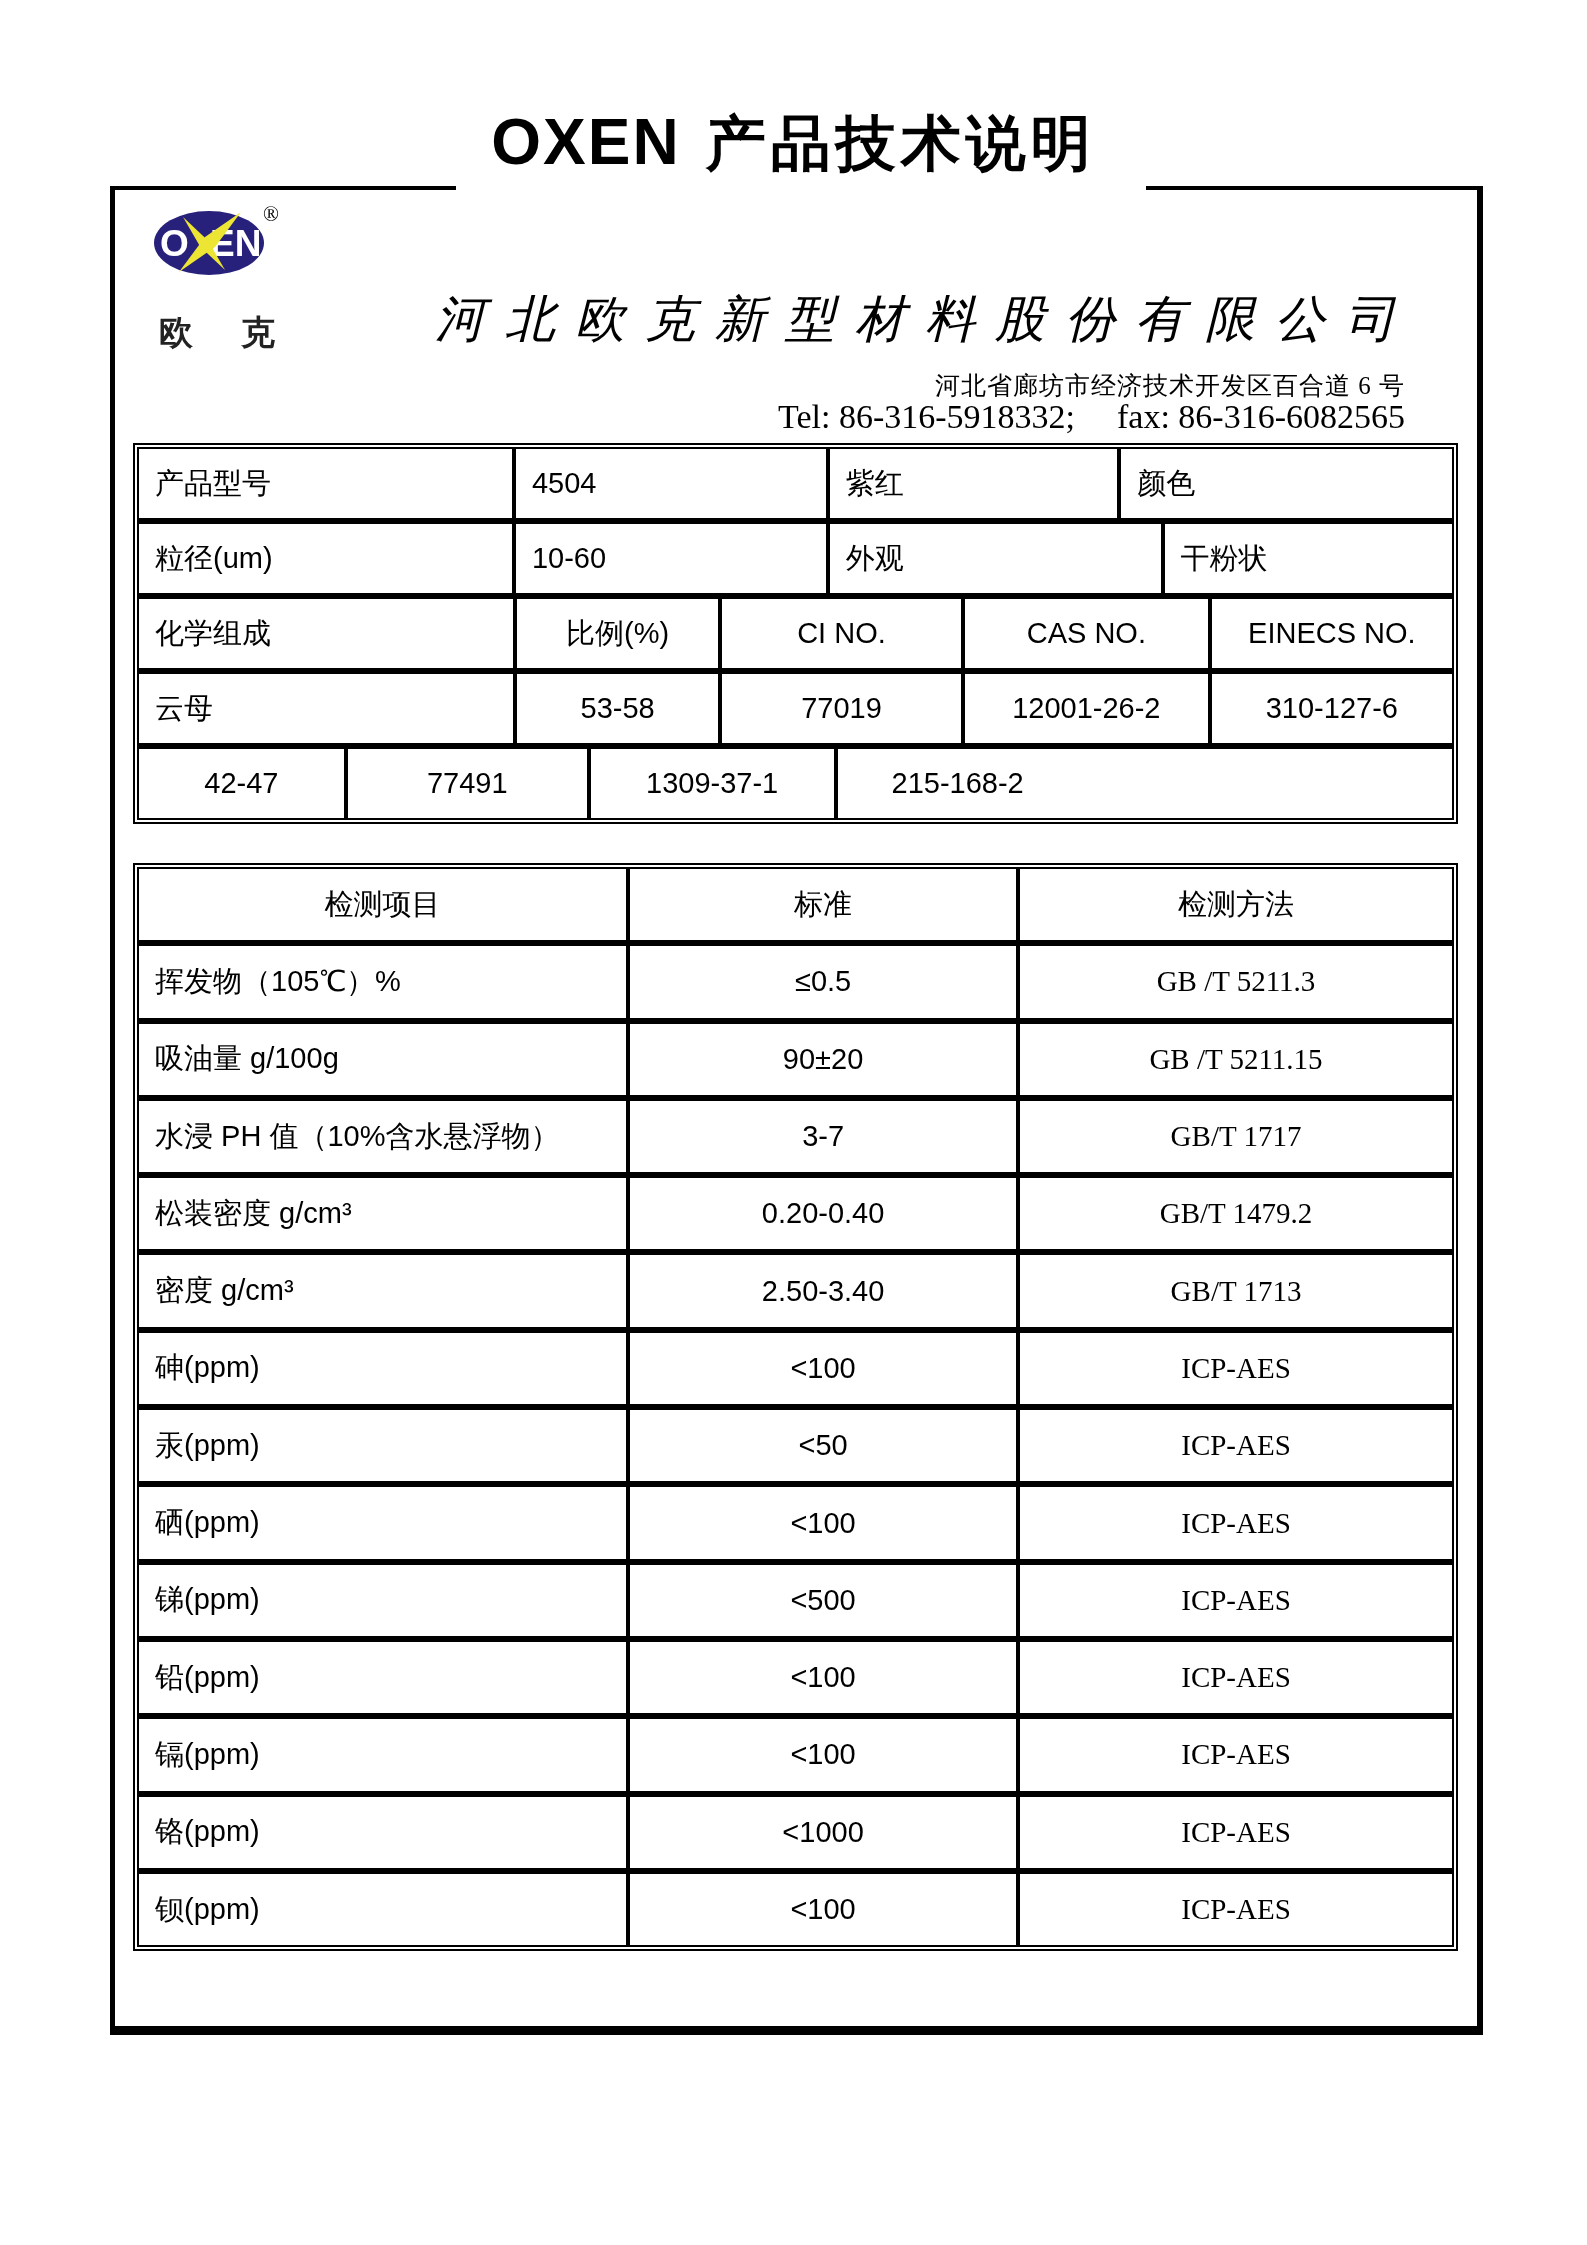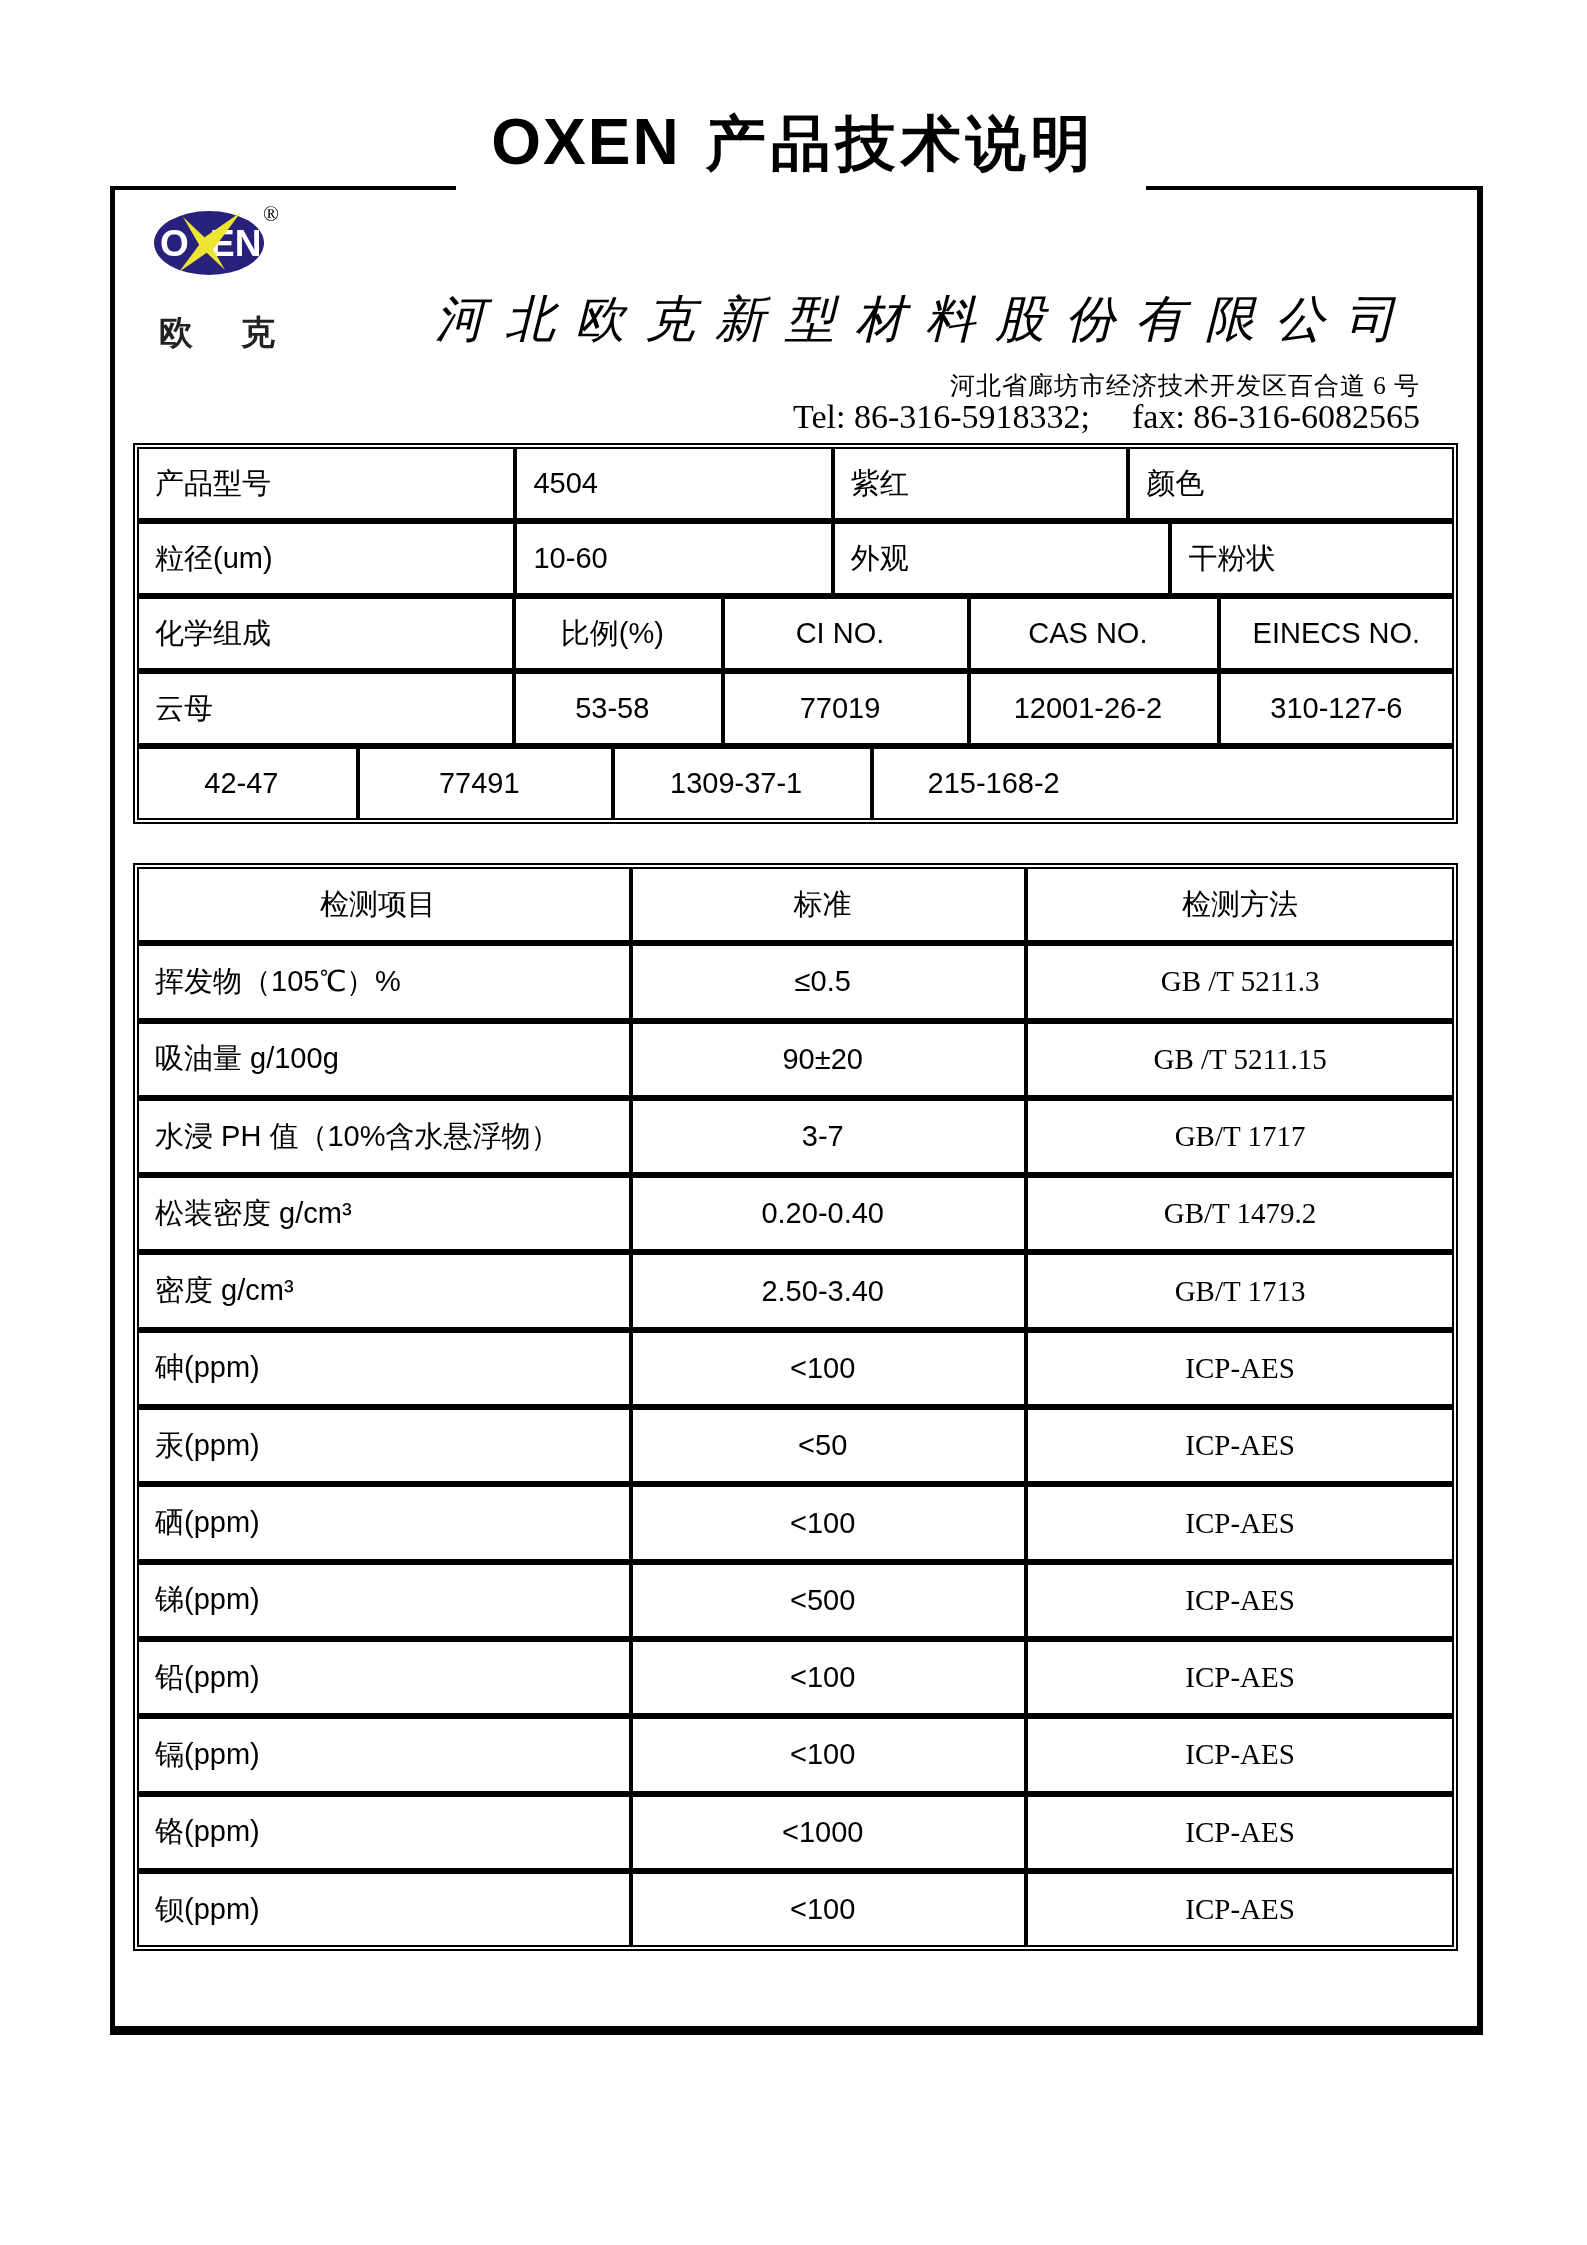--- a/index.html
+++ b/index.html
@@ -39,33 +39,33 @@
     display:flex; justify-content:space-between;
     font-size:34px; font-weight:700; color:#222;
   }
   
   .company-name {
     position:absolute; left:320px; top:96px;
     font-family:"Liberation Serif", serif; font-size:50px; font-weight:400;
     letter-spacing:20px; white-space:nowrap;font-style:italic;
   }
   .addr-block {
-    position:absolute; right:57px; top:180px; text-align:right;
+    position:absolute; right:72px; top:180px; text-align:right;
     font-family:"Liberation Serif", serif;
   }
   .addr { font-size:25px; line-height:32px; letter-spacing:1px; }
   .tel-line { font-size:34px; line-height:30px; }
   .tel-gap { display:inline-block; width:42px; }
   
   .tbl {
     position:absolute; left:18px; width:1325px;
     border:2px solid #000; padding:2px; background:#fff; box-sizing:border-box;
   }
   .tbl-inner { border:2px solid #000; }
-  .trow { display:flex; border-top:6px solid #000;gap:12px; }
+  .trow { display:flex; border-top:6px solid #000; }
   .trow:first-child { border-top:none; }
   .tcell {
     border-left:4px solid #000; box-sizing:border-box;
     display:flex; align-items:center; padding:0 6px 0 16px;
     font-size:29px; overflow:hidden; white-space:nowrap;
   }
   .tcell:first-child { border-left:none; }
   .tcell.center { justify-content:center; padding:0 4px; }
   .tbl1 { top:253px; }
   .tbl1 .trow { height:69px; }

